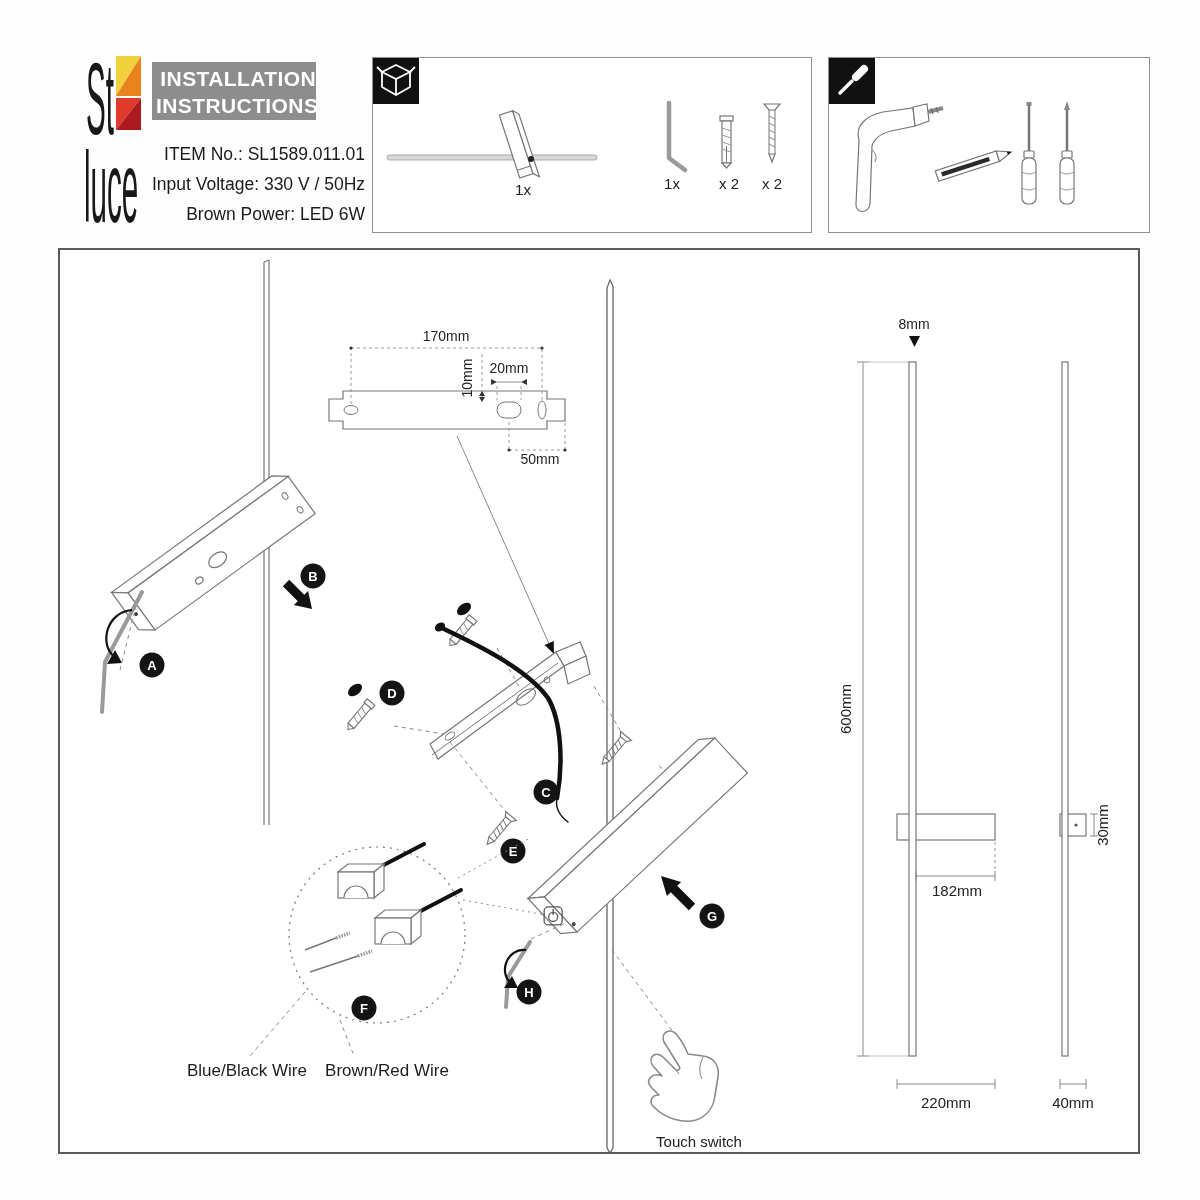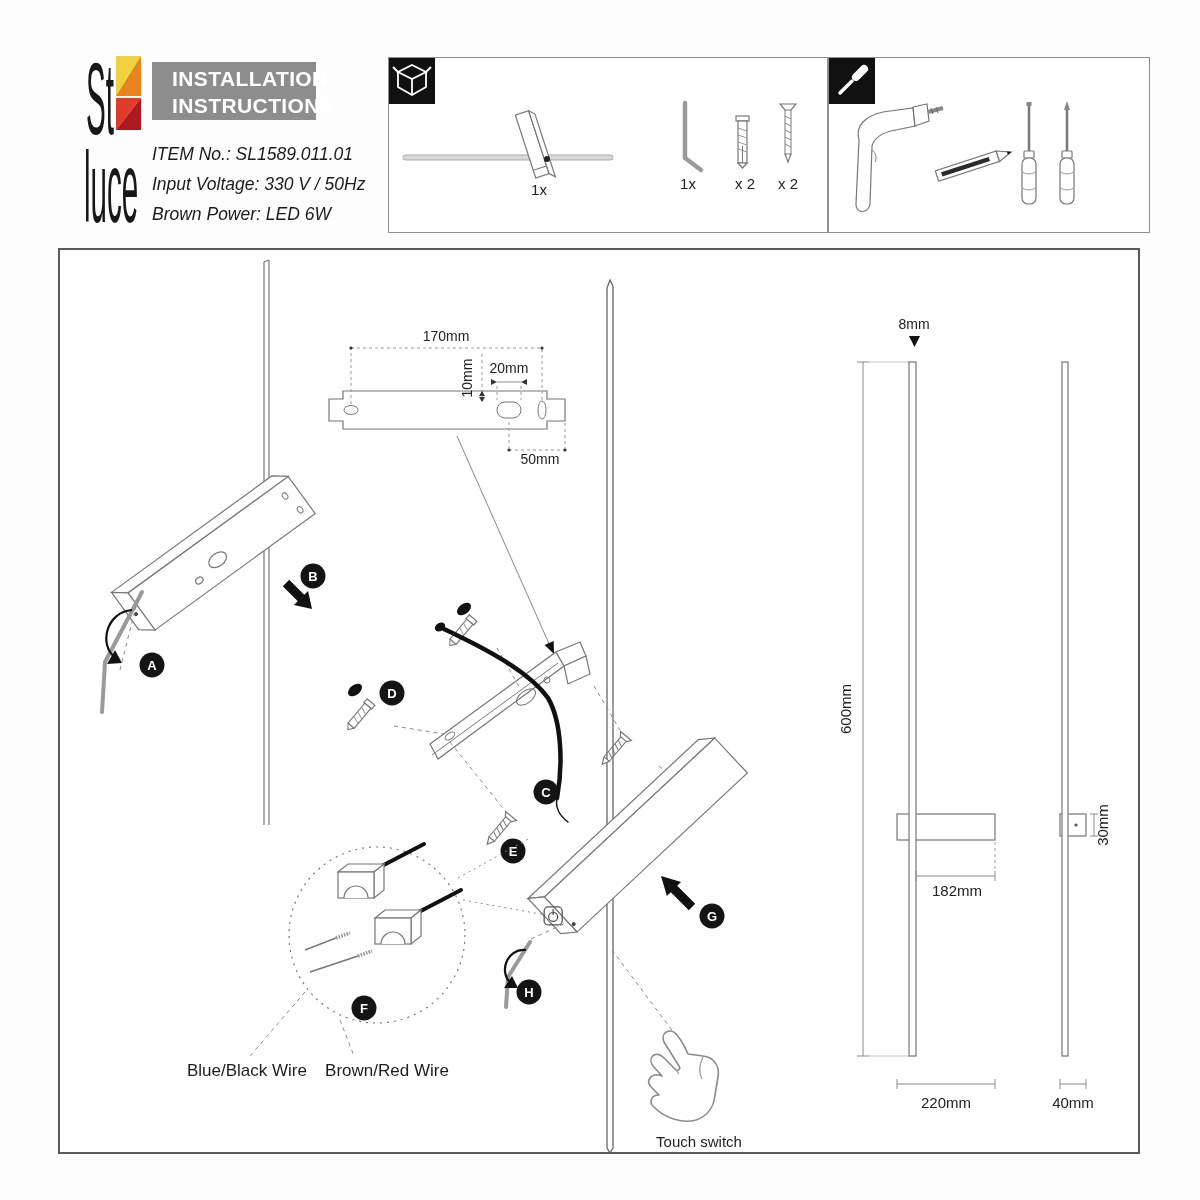--- a/index.html
+++ b/index.html
@@ -1,26 +1,26 @@
 <!DOCTYPE html>
 <html><head>
 <meta charset="utf-8">
 <style>
   html,body{margin:0;padding:0;background:#ffffff;}
   #page{position:relative;width:1200px;height:1200px;background:#fdfdfd;
-        font-family:"Liberation Sans",sans-serif;color:#1b1b1b;overflow:hidden;}
+        font-family:"Liberation Sans",sans-serif;color:#1b1b1b;overflow:hidden;text-align:right;}
   .panel{position:absolute;background:#fff;border:1.5px solid #909090;box-sizing:border-box;}
-  #package-panel{left:372px;top:57px;width:440px;height:176px;margin-left:16px;}
+  #package-panel{left:372px;top:57px;width:440px;height:176px;}
   #tools-panel{left:828px;top:57px;width:322px;height:176px;}
   #main-panel{left:58px;top:248px;width:1082px;height:906px;border:2px solid #5a5a5a;}
   #logo-svg{position:absolute;left:74px;top:50px;width:90px;height:185px;}
   #title-box{position:absolute;left:152px;top:62px;width:164px;height:58px;background:#8d8d8d;
              color:#fff;font-weight:bold;font-size:21px;line-height:27px;
-             padding:3px 0 0 20px;box-sizing:border-box;letter-spacing:.4px;}
-  #spec-block{position:absolute;left:152px;top:139px;font-size:17.5px;line-height:30px;white-space:nowrap;font-style:italic;}
+             padding:3px 0 0 4px;box-sizing:border-box;letter-spacing:.4px;}
+  #spec-block{position:absolute;left:152px;top:139px;font-size:17.5px;line-height:30px;white-space:nowrap;}
   svg{display:block;}
   text{font-family:"Liberation Sans",sans-serif;}
   .dim{font-size:14px;fill:#222;}
   .dim15{font-size:15px;fill:#222;}
   .lbl{font-size:17px;fill:#1d1d1d;}
   .qty{font-size:15px;fill:#222;}
   .stepc{fill:#141414;}
   .stept{font-size:13px;font-weight:bold;fill:#ffffff;text-anchor:middle;}
   .ln{stroke:#777;fill:none;}
   .part{fill:#ffffff;stroke:#777;stroke-width:1.2;}

